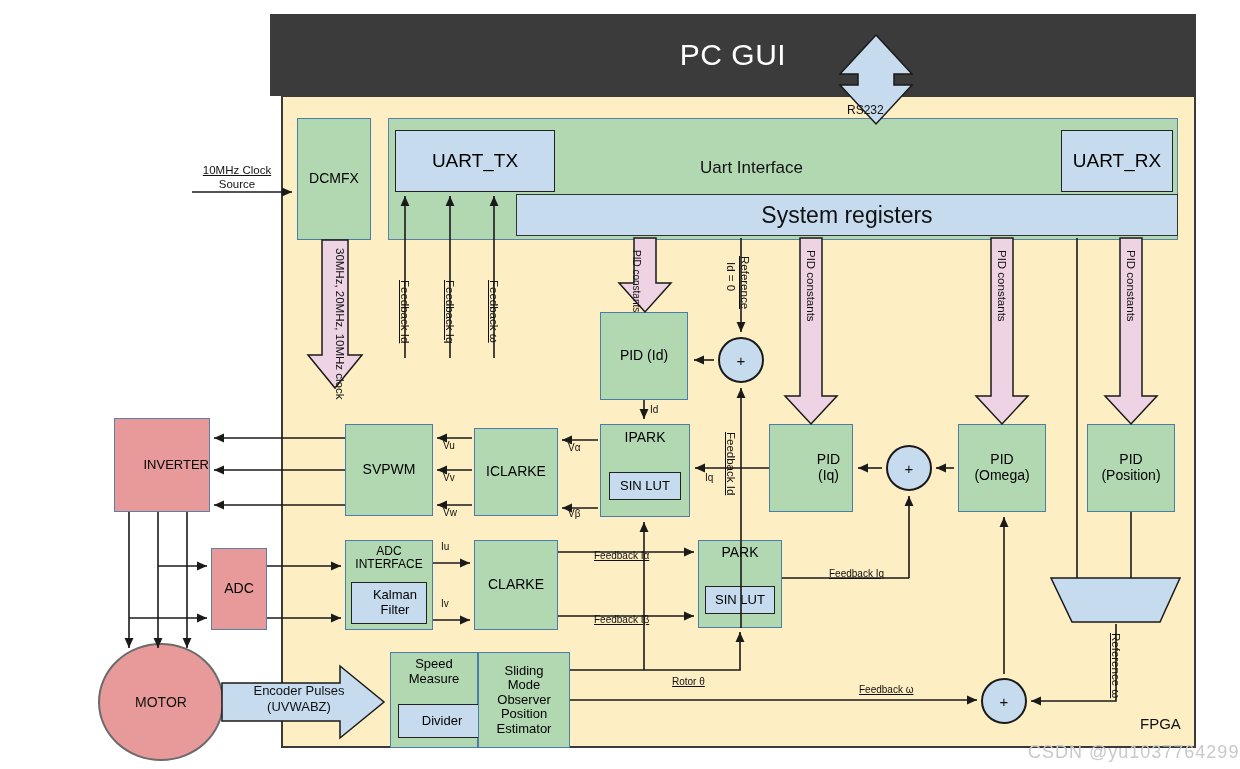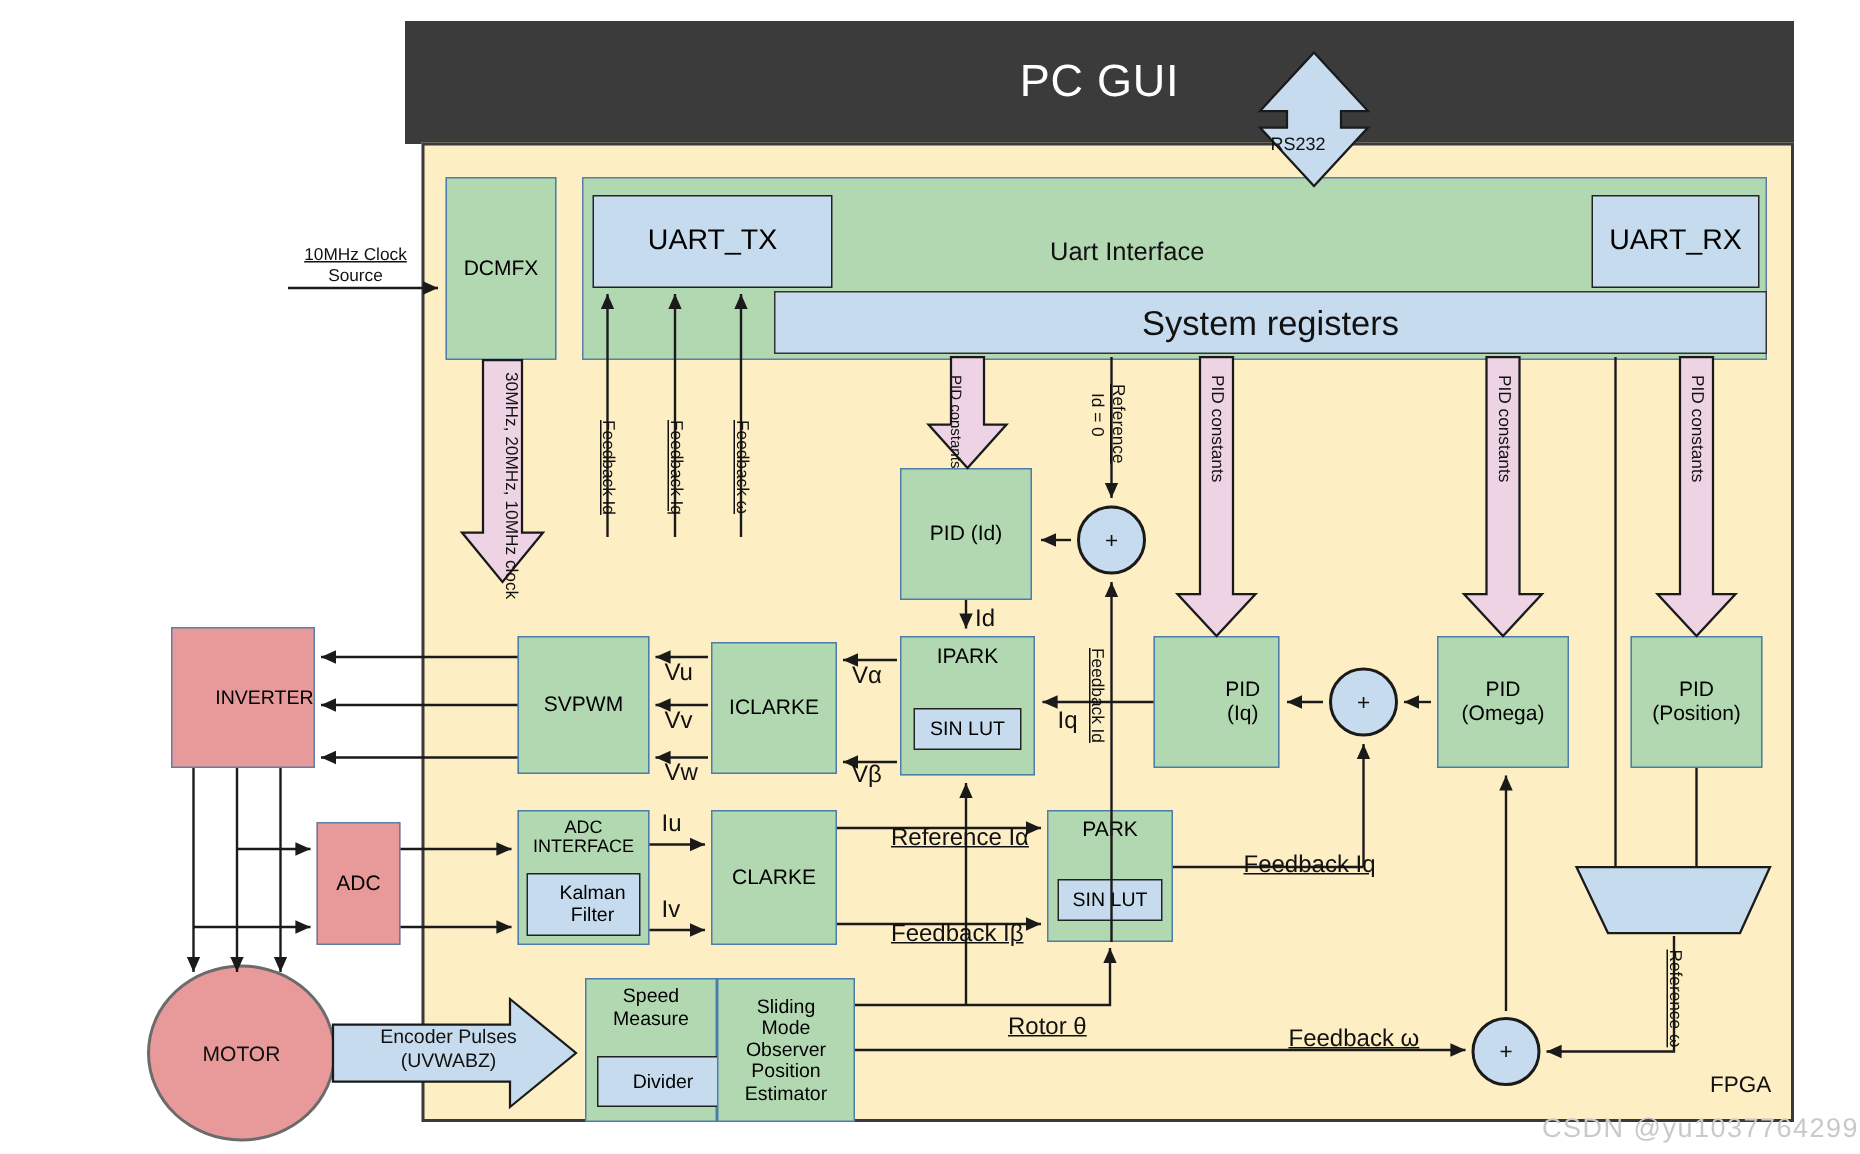--- a/index.html
+++ b/index.html
@@ -18,21 +18,21 @@
        text-align:center;font-size:14px;color:#000000;line-height:1.12;}
   .green{background:#b2d8b2;}
   .blue{background:#c6dcee;}
   .red{background:#e89a9a;border-color:#5b7fa6;}
   .darkb{border:1.5px solid #222;}
   .circ{background:#c6dcee;border:2px solid #1a1a1a;border-radius:50%;
         display:flex;align-items:center;justify-content:center;font-size:15px;color:#111;}
   .motor{background:#e89a9a;border:2px solid #6b6b6b;border-radius:50%;
          display:flex;align-items:center;justify-content:center;font-size:14px;color:#111;}
   
-  .lbl{font-size:16px;color:#111;white-space:nowrap;line-height:1.1;}
+  .lbl{font-size:10px;color:#111;white-space:nowrap;line-height:1.1;}
   .lbl.u{text-decoration:underline;}
   .vert{transform-origin:0 0;}
   .ctr{text-align:center;}
   
   svg.layer{position:absolute;left:0;top:0;width:1240px;height:769px;overflow:visible;}
   .wm{position:absolute;font-size:18px;color:#c9c9c9;letter-spacing:1px;}
   .stk{stroke:#1a1a1a;stroke-width:1.6;fill:none;}
   .pinkfill{fill:#edd3e4;stroke:#1a1a1a;stroke-width:1.5;}
   .bluefill{fill:#c6dcee;stroke:#1a1a1a;stroke-width:1.5;}
 </style>
@@ -293,27 +293,27 @@
   <div class="abs lbl" style="left:568px;top:442px;">Vα</div>
   <div class="abs lbl" style="left:568px;top:508px;">Vβ</div>
 
   <div class="abs lbl" style="left:443px;top:440px;">Vu</div>
   <div class="abs lbl" style="left:443px;top:472px;">Vv</div>
   <div class="abs lbl" style="left:443px;top:507px;">Vw</div>
 
   <div class="abs lbl" style="left:441px;top:541px;">Iu</div>
   <div class="abs lbl" style="left:441px;top:598px;">Iv</div>
 
-  <div class="abs lbl u" style="left:594px;top:550px;">Reference Iα</div>
+  <div class="abs lbl u" style="left:594px;top:550px;">Feedback Iα</div>
   <div class="abs lbl u" style="left:594px;top:614px;">Feedback Iβ</div>
 
   <div class="abs lbl u" style="left:829px;top:568px;">Feedback Iq</div>
   <div class="abs lbl u" style="left:859px;top:684px;">Feedback ω</div>
   <div class="abs lbl u" style="left:672px;top:676px;">Rotor θ</div>
 
   <div class="abs lbl ctr" style="left:234px;top:684px;width:130px;font-size:13px;">Encoder Pulses</div>
   <div class="abs lbl ctr" style="left:234px;top:700px;width:130px;font-size:13px;">(UVWABZ)</div>
 
-  <div class="abs lbl" style="left:847px;top:90px;font-size:12px;color:#111;">RS232</div>
+  <div class="abs lbl" style="left:847px;top:104px;font-size:12px;color:#111;">RS232</div>
 
   <div class="wm" style="left:1028px;top:742px;">CSDN @yu1037764299</div>
 
 </div>
 
 </body></html>

